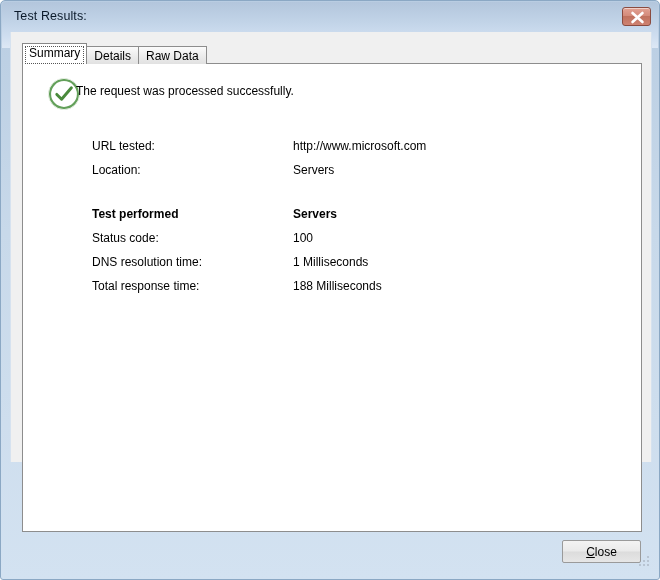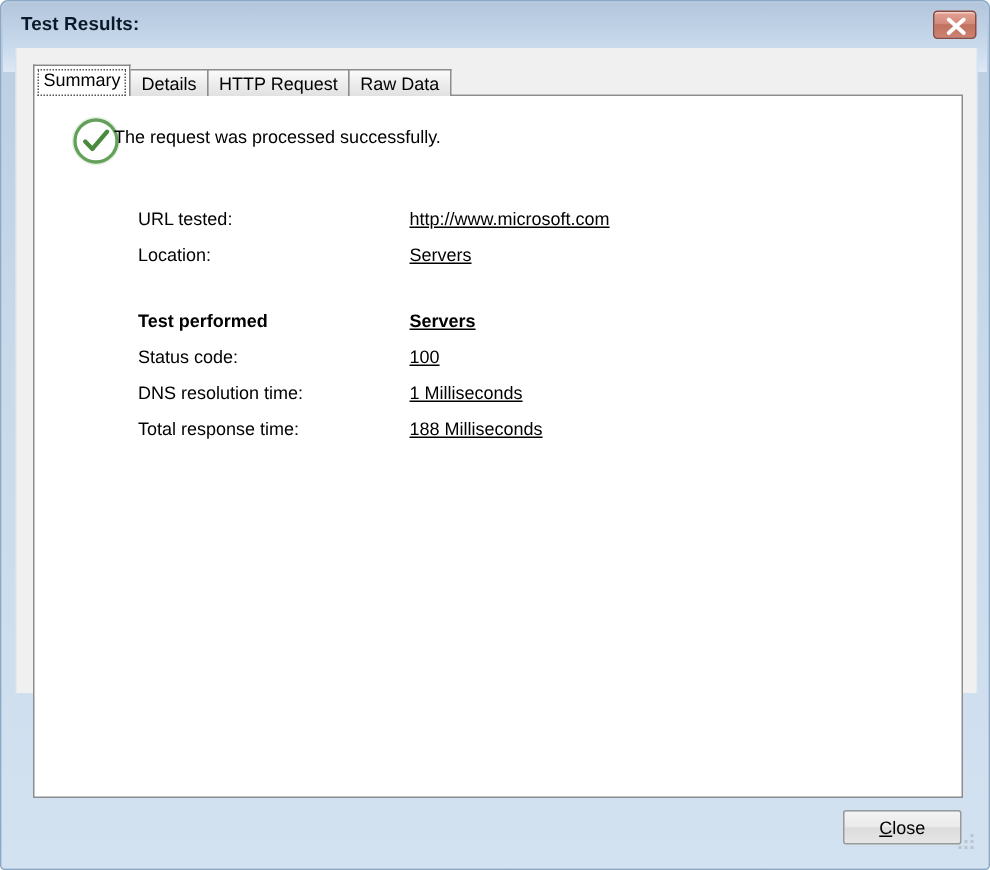--- a/index.html
+++ b/index.html
@@ -25,21 +25,20 @@
     border: 1px solid #8ba8c4;
     border-radius: 5px 5px 3px 3px;
   }
   .titlebar {
     position: absolute;
     left: 1px; top: 1px;
     width: 656px;
     height: 46px;
     background: linear-gradient(to bottom, #b3c6dc 0%, #c2d4e8 45%, #cfdef0 75%, #dde8f5 100%);
     border-radius: 4px 4px 0 0;
-    font-weight: bold;
   }
   .title-text {
     position: absolute;
     left: 12px;
     top: 7px;
     font-size: 12.5px;
     color: #0b1a2b;
     letter-spacing: 0.1px;
     white-space: nowrap;
   }
@@ -154,21 +153,21 @@
     top: 75px;
   }
   .row {
     position: relative;
     height: 24px;
     font-size: 12px;
     color: #000000;
     white-space: nowrap;
   }
   .row .k { position: absolute; left: 0; top: 0; text-align: center; }
-  .row .v { position: absolute; left: 181px; top: 0; text-decoration: underline; }
+  .row .v { position: absolute; left: 201px; top: 0; }
   .row.header .k, .row.header .v { font-weight: bold; }
   .spacer { height: 20px; }
 
   
   .btn-close {
     position: absolute;
     left: 551px;
     top: 508px;
     width: 79px;
     height: 23px;
@@ -222,23 +221,20 @@
 
     <div class="tabstrip">
       <div class="tab selected">
         <span class="tab-label">Summary</span>
         <span class="focus-rect"></span>
       </div>
       <div class="tab">
         <span class="tab-label">Details</span>
       </div>
       <div class="tab">
-        <span class="tab-label">HTTP Request</span>
-      </div>
-      <div class="tab">
         <span class="tab-label">Raw Data</span>
       </div>
     </div>
 
     <div class="tabpanel">
 
       <div class="status-row">
         <span class="status-icon">
           <svg width="34" height="34" viewBox="0 0 34 34">
             <circle cx="17" cy="17" r="14.2" fill="#ffffff" stroke="#63a05a" stroke-width="2.6"></circle>

